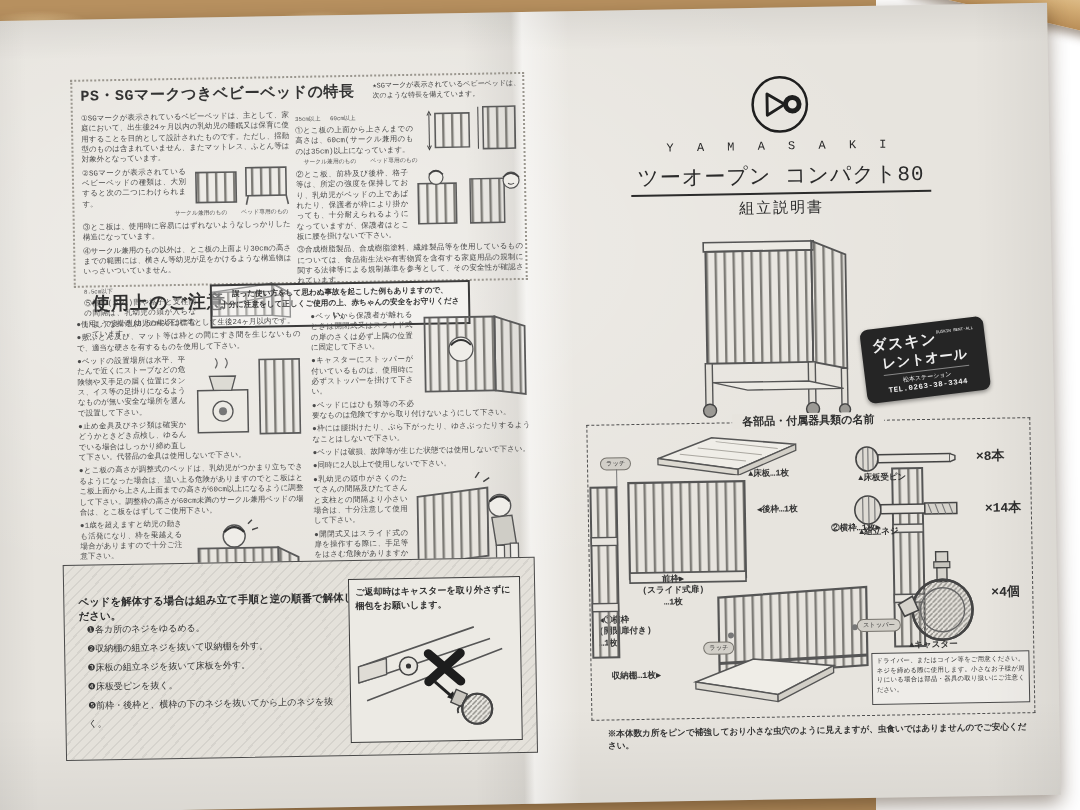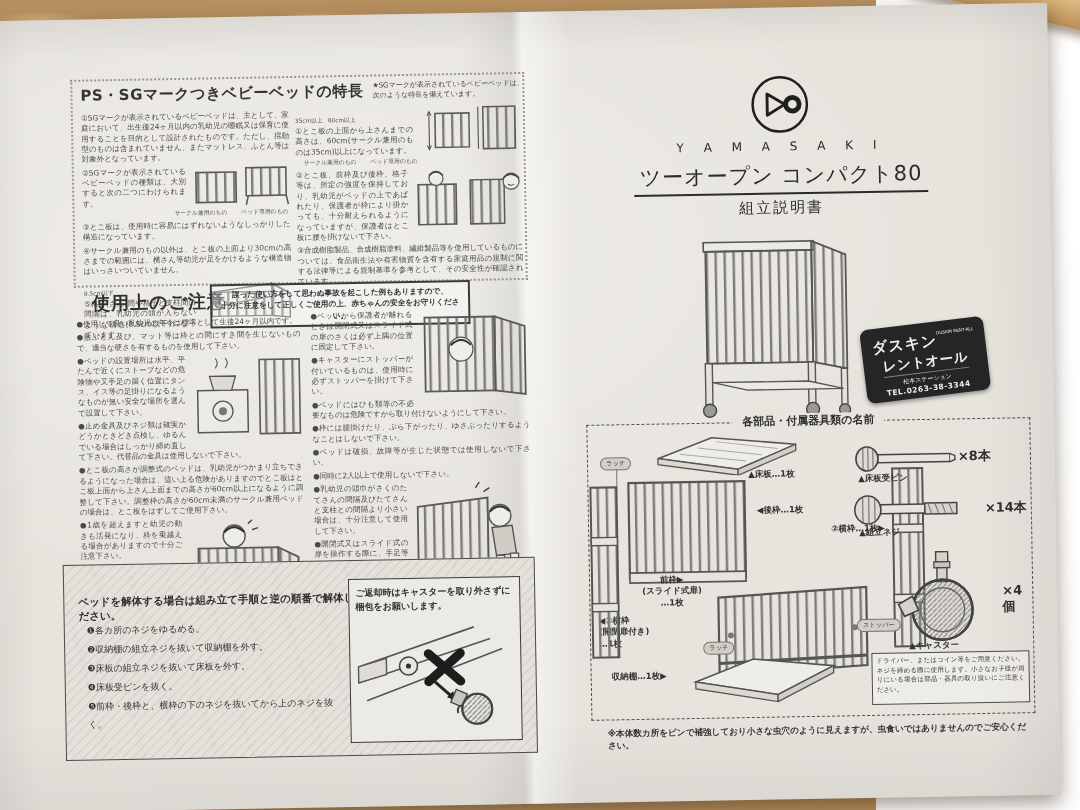--- a/index.html
+++ b/index.html
@@ -6,21 +6,21 @@
   body{width:1080px;height:810px;overflow:hidden;font-family:"DejaVu Sans","Liberation Sans",sans-serif;}
   .ab{position:absolute;}
   
   .scene{position:relative;width:876px;height:810px;background-color:#b7905f;
     background-image:
       radial-gradient(ellipse 70px 16px at 40px 22px, rgba(222,190,140,.85), transparent 70%),
       radial-gradient(ellipse 46px 12px at 150px 70px, rgba(128,92,50,.65), transparent 70%),
       radial-gradient(ellipse 90px 18px at 230px 36px, rgba(230,202,152,.8), transparent 70%),
       radial-gradient(ellipse 55px 13px at 90px 110px, rgba(117,82,44,.55), transparent 70%),
       radial-gradient(ellipse 65px 15px at 210px 120px, rgba(206,170,118,.8), transparent 70%);
-    background-size:280px 150px;}
+    background-size:280px 150px;font-family:Liberation Mono, monospace;}
   .stick{left:905px;top:-22px;width:300px;height:46px;transform:rotate(13deg);
     background:linear-gradient(180deg,#ecd2a4,#d4ae76 55%,#b98e58);border-radius:8px;
     box-shadow:0 6px 10px rgba(60,35,10,.45);}
   
   .paper{left:-10px;top:12px;width:1064px;height:792px;transform:rotate(-1deg);
     background:
       linear-gradient(90deg, rgba(0,0,0,.05), rgba(0,0,0,0) 4%, transparent 45%, rgba(0,0,0,.055) 49.6%, rgba(255,255,255,.5) 50.6%, transparent 55%, transparent 93%, rgba(0,0,0,.05)),
       linear-gradient(180deg, rgba(0,0,0,.06), rgba(0,0,0,0) 5%, transparent 88%, rgba(0,0,0,.05)),
       radial-gradient(ellipse 900px 500px at 30% 30%, rgba(255,255,255,.35), transparent 70%),
       #e7e4de;
@@ -348,21 +348,21 @@
         <polygon points="8,30 8,37 90,51 90,44" fill="#dcd9d1" stroke="#555" stroke-width="1.3"></polygon>
         <polygon points="90,44 90,51 146,23 146,16" fill="#d2cfc7" stroke="#555" stroke-width="1.3"></polygon>
       </svg>
 
       <svg class="ab" width="104" height="28" viewBox="0 0 104 28" style="left:266px;top:24px">
         <ellipse cx="13" cy="14" rx="11" ry="12" fill="#dedbd4" stroke="#444" stroke-width="1.6"></ellipse>
         <path d="M9 4 L9 24 M14 3 L14 25 M19 5 L19 23" stroke="#777" stroke-width="1.2" fill="none"></path>
         <rect x="24" y="10" width="72" height="8" fill="#e7e4de" stroke="#444" stroke-width="1.6"></rect>
         <path d="M96 10 L101 12 L101 16 L96 18" fill="#e7e4de" stroke="#444" stroke-width="1.4"></path>
       </svg>
-      <span class="ab qty" style="left:370px;top:28px">×8本</span>
+      <span class="ab qty" style="left:388px;top:28px">×8本</span>
       <span class="ab plabel" style="left:270px;top:52px">▲床板受ピン</span>
 
       <svg class="ab" width="112" height="34" viewBox="0 0 112 34" style="left:264px;top:72px">
         <ellipse cx="15" cy="17" rx="13" ry="14" fill="#dedbd4" stroke="#444" stroke-width="1.6"></ellipse>
         <path d="M10 5 L10 29 M16 4 L16 30 M22 6 L22 28" stroke="#777" stroke-width="1.2" fill="none"></path>
         <rect x="28" y="12" width="44" height="9" fill="#e7e4de" stroke="#444" stroke-width="1.5"></rect>
         <path d="M72 11 h32 v11 h-32 z" fill="#d6d3cc" stroke="#444" stroke-width="1.5"></path>
         <path d="M75 11 L79 22 M82 11 L86 22 M89 11 L93 22 M96 11 L100 22" stroke="#777" stroke-width="1.1"></path>
       </svg>
       <span class="ab qty" style="left:396px;top:80px">×14本</span>
@@ -370,21 +370,21 @@
 
       <svg class="ab" width="96" height="96" viewBox="0 0 96 96" style="left:302px;top:128px">
         <rect x="44" y="4" width="12" height="10" fill="#d6d3cc" stroke="#444" stroke-width="1.4"></rect>
         <rect x="42" y="14" width="16" height="6" fill="#c7c4bd" stroke="#444" stroke-width="1.2"></rect>
         <rect x="45" y="20" width="10" height="14" fill="#d6d3cc" stroke="#444" stroke-width="1.4"></rect>
         <circle cx="50" cy="62" r="30" fill="url(#p-hatch)" stroke="#444" stroke-width="2.4"></circle>
         <circle cx="50" cy="62" r="30" fill="none" stroke="#444" stroke-width="2.4"></circle>
         <circle cx="50" cy="62" r="22" fill="none" stroke="#666" stroke-width="1.4"></circle>
         <polygon points="20,48 6,56 12,68 26,62" fill="#d6d3cc" stroke="#444" stroke-width="1.6"></polygon>
       </svg>
-      <span class="ab qty" style="left:412px;top:164px">×4個</span>
+      <span class="ab qty" style="left:401px;top:164px">×4個</span>
       <span class="ab oval" style="left:266px;top:198px">ストッパー</span>
       <span class="ab plabel" style="left:318px;top:220px">▲キャスター</span>
 
       <div class="ab drvbox">ドライバー、またはコイン等をご用意ください。ネジを締める際に使用します。小さなお子様が周りにいる場合は部品・器具の取り扱いにご注意ください。</div>
     </div>
 
     <div class="ab footnote">※本体数カ所をピンで補強しており小さな虫穴のように見えますが、虫食いではありませんのでご安心ください。</div>
 
   </div>
 </div>

